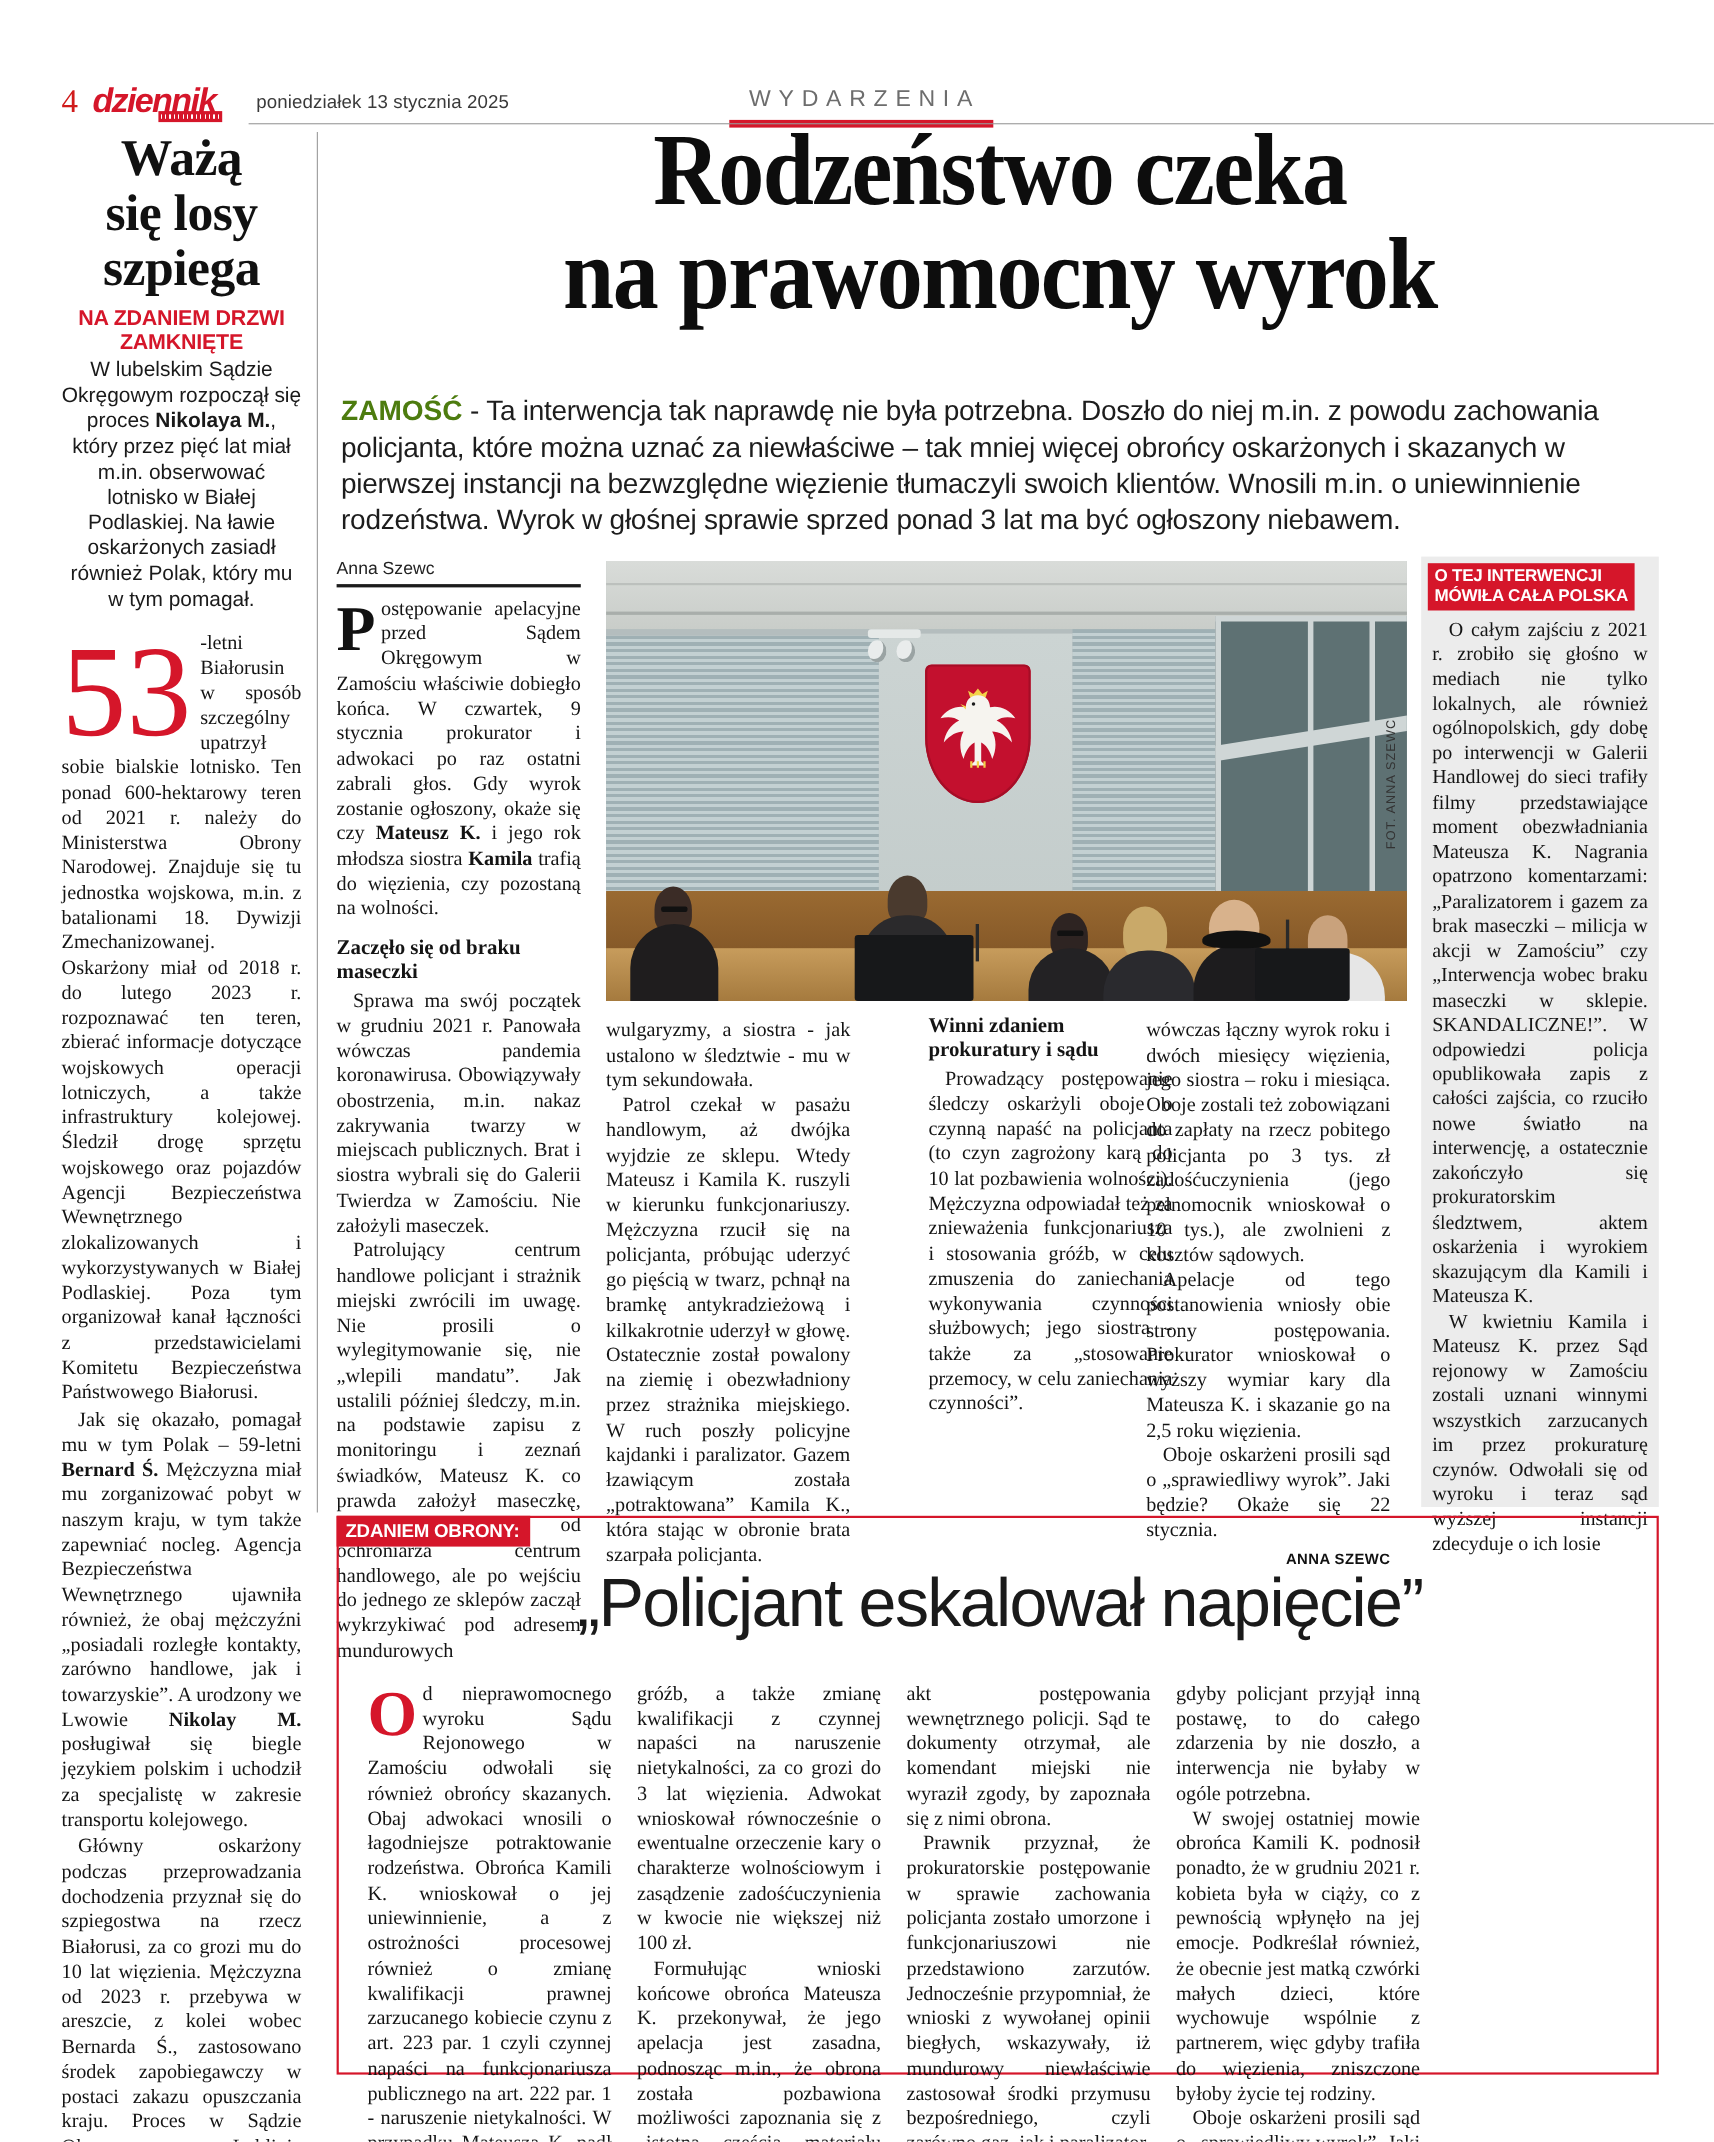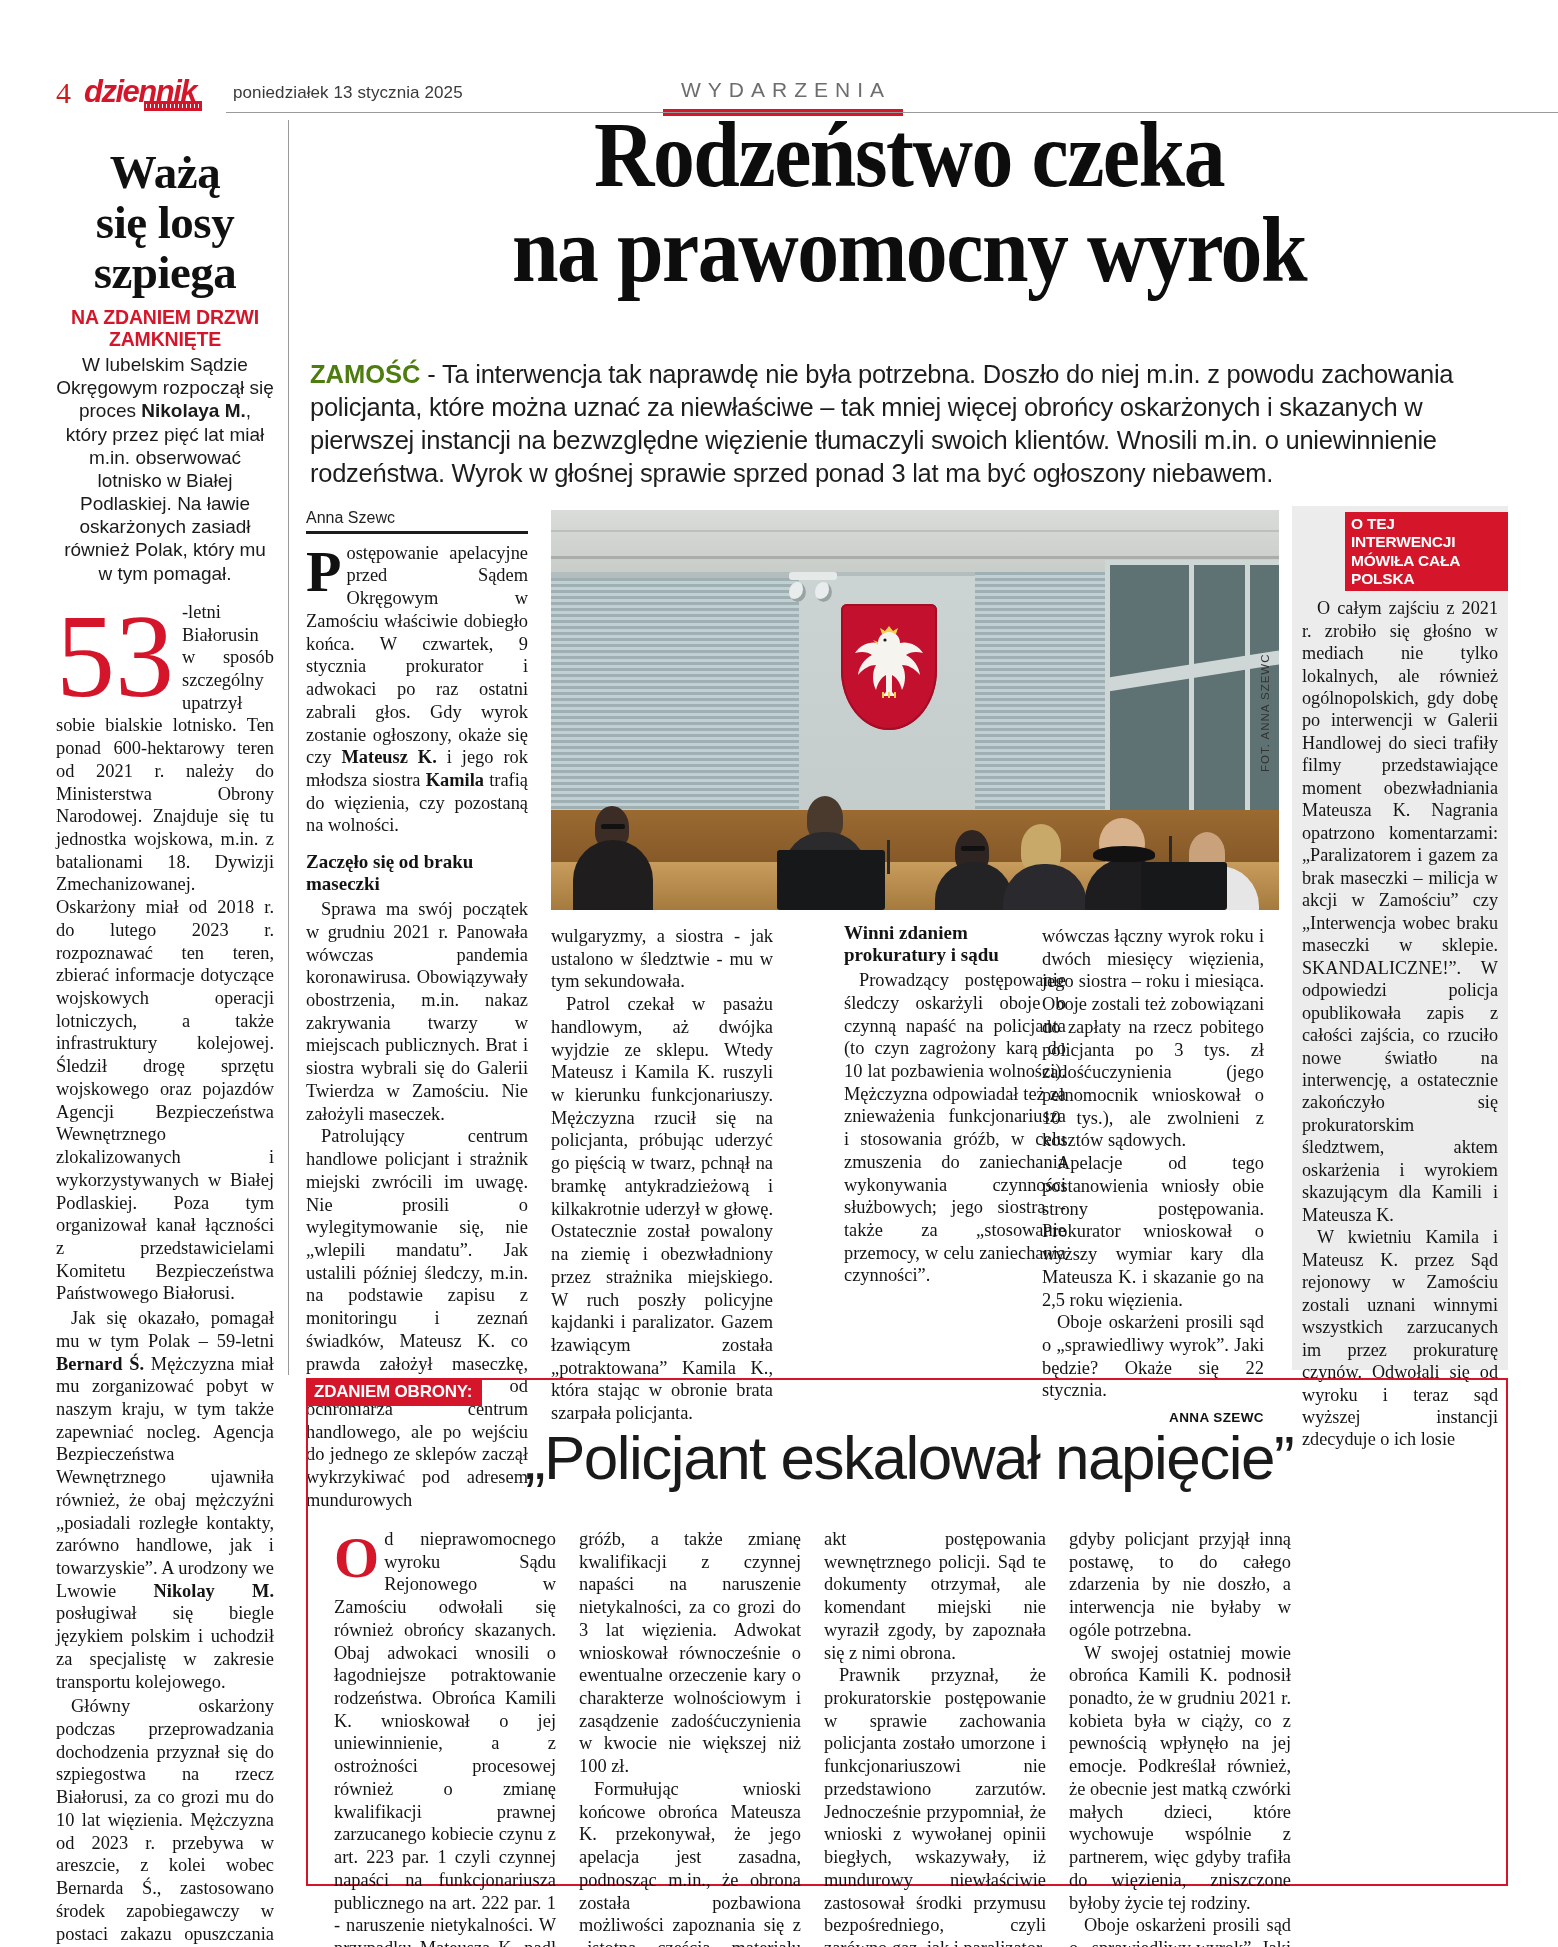--- a/index.html
+++ b/index.html
@@ -54,21 +54,21 @@
     position:absolute; left:607px; top:29px; width:240px; height:7px;
     background:#d5162a;
   }
   .hr-top{
     position:absolute; left:170px; top:32px; width:1338px; height:1px;
     background:#9a9a9a;
   }
 
   
   .left-rail{
-    position:absolute; left:56px; top:120px; width:218px; height:1760px;margin-top:28px;
+    position:absolute; left:56px; top:120px; width:218px; height:1760px;
   }
   .left-title{
     font-family:"Liberation Serif", serif;
     font-weight:bold; font-size:47px; line-height:1.06;
     text-align:center; color:#111; letter-spacing:-0.5px;
     margin:0 0 10px 0;
   }
   .left-kicker{
     font-family:"Liberation Sans", sans-serif;
     font-weight:bold; font-size:19.5px; line-height:1.12;
@@ -381,21 +381,21 @@
   </div>
 
   <div class="art-col" style="left:1042px; top:925px; width:222px;">
     <p class="noind">wówczas łączny wyrok roku i dwóch miesięcy więzienia, jego siostra – roku i miesiąca. Oboje zostali też zobowiązani do zapłaty na rzecz pobitego policjanta po 3 tys. zł zadośćuczynienia (jego pełnomocnik wnioskował o 10 tys.), ale zwolnieni z kosztów sądowych.</p>
     <p>Apelacje od tego postanowienia wniosły obie strony postępowania. Prokurator wnioskował o wyższy wymiar kary dla Mateusza K. i skazanie go na 2,5 roku więzienia.</p>
     <p>Oboje oskarżeni prosili sąd o „sprawiedliwy wyrok”. Jaki będzie? Okaże się 22 stycznia.</p>
     <div class="endbyline">ANNA SZEWC</div>
   </div>
 
   <div class="sidebox">
-    <div style="padding:6px 0 0 6px;margin-left:47px;">
+    <div style="padding:6px 0 0 6px;">
       <span class="sidebox-head">
         <span>O TEJ INTERWENCJI</span><br>
         <span>MÓWIŁA CAŁA POLSKA</span>
       </span>
     </div>
     <div class="sidebox-body">
       <p>O całym zajściu z 2021 r. zrobiło się głośno w mediach nie tylko lokalnych, ale również ogólnopolskich, gdy dobę po interwencji w Galerii Handlowej do sieci trafiły filmy przedstawiające moment obezwładniania Mateusza K. Nagrania opatrzono komentarzami: „Paralizatorem i gazem za brak maseczki – milicja w akcji w Zamościu” czy „Interwencja wobec braku maseczki w sklepie. SKANDALICZNE!”. W odpowiedzi policja opublikowała zapis z całości zajścia, co rzuciło nowe światło na interwencję, a ostatecznie zakończyło się prokuratorskim śledztwem, aktem oskarżenia i wyrokiem skazującym dla Kamili i Mateusza K.</p>
       <p>W kwietniu Kamila i Mateusz K. przez Sąd rejonowy w Zamościu zostali uznani winnymi wszystkich zarzucanych im przez prokuraturę czynów. Odwołali się od wyroku i teraz sąd wyższej instancji zdecyduje o ich losie</p>
     </div>
   </div>

